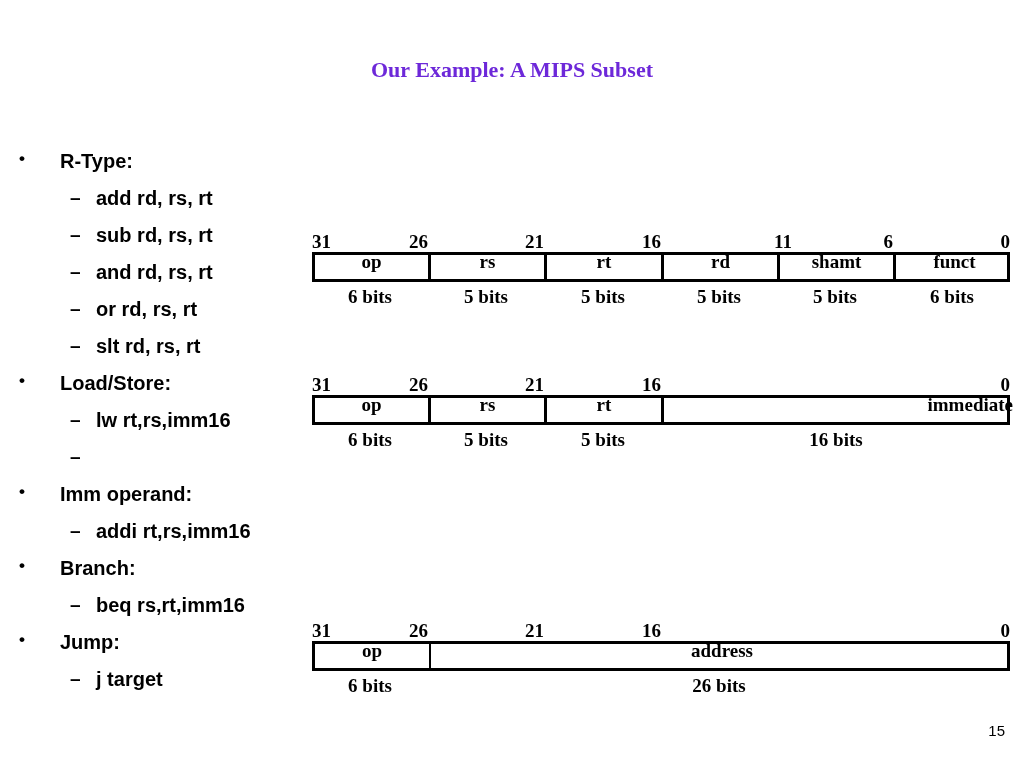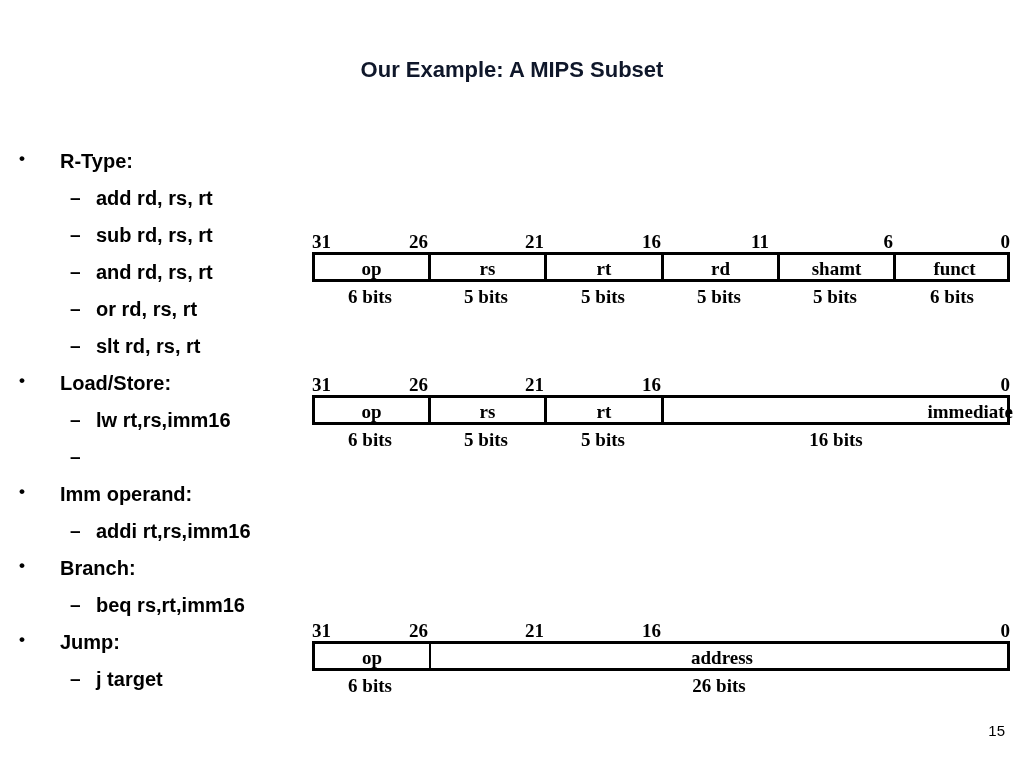--- a/index.html
+++ b/index.html
@@ -16,25 +16,25 @@
     overflow: hidden;
   }
 
   
   .slide-title {
     position: absolute;
     left: 0;
     top: 57px;
     width: 1024px;
     text-align: center;
-    font-family: Liberation Sans, sans-serif;
+    font-family: Liberation Serif, serif;
     font-weight: bold;
     font-size: 22px;
     letter-spacing: 0px;
-    color: #0f172a;
+    color: #6d28d9;
   }
 
   
   .bullets {
     position: absolute;
     left: 0;
     top: 150px;
     width: 330px;
   }
   .bullet-row {
@@ -96,21 +96,21 @@
     align-items: flex-end;
     justify-content: center;
     font-family: "Liberation Serif", serif;
     font-weight: bold;
     font-size: 19px;
     line-height: 19px;
     color: #000;
     overflow: hidden;
   }
   .fmt .cell:last-child { border-right: none; }
-  .fmt .cell span { display: block; padding-bottom: 1px; }
+  .fmt .cell span { display: block; padding-bottom: 8px; }
   .fmt .cell.thin { border-right-width: 2px; }
 
   .fmt .bitsrow {
     position: relative;
     height: 30px;
   }
   .fmt .bitsrow .bits {
     position: absolute;
     top: 4px;
     font-family: "Liberation Serif", serif;
@@ -203,21 +203,21 @@
       <span class="txt">j target</span>
     </div>
   </div>
 
 <div class="fmt" id="fmt-rtype">
   <div class="bitrow">
       <span class="bitlabel" style="left: 0px;">31</span>
       <span class="bitlabel" style="left: 116px; transform: translateX(-100%);">26</span>
       <span class="bitlabel" style="left: 232px; transform: translateX(-100%);">21</span>
       <span class="bitlabel" style="left: 349px; transform: translateX(-100%);">16</span>
-      <span class="bitlabel" style="left: 457px; transform: translateX(-100%);">11</span>
+      <span class="bitlabel" style="left: 480px; transform: translateX(-100%);">11</span>
       <span class="bitlabel" style="left: 581px; transform: translateX(-100%);">6</span>
       <span class="bitlabel" style="left: 698px; transform: translateX(-100%);">0</span>
     </div>
   <div class="boxes">
       <div class="cell" style="width: 116px; flex: 0 0 116px;">
         <span>op</span>
       </div>
       <div class="cell" style="width: 116px; flex: 0 0 116px;">
         <span>rs</span>
       </div>

